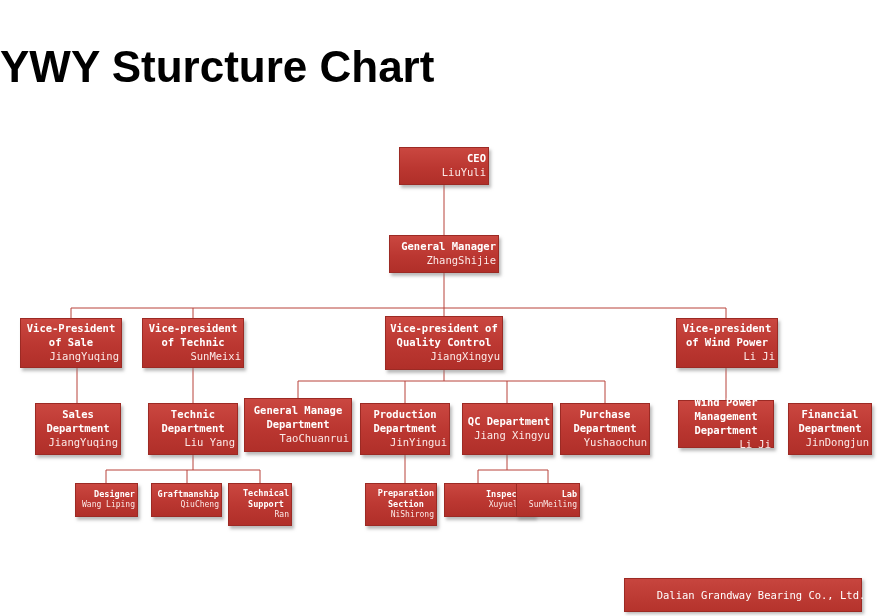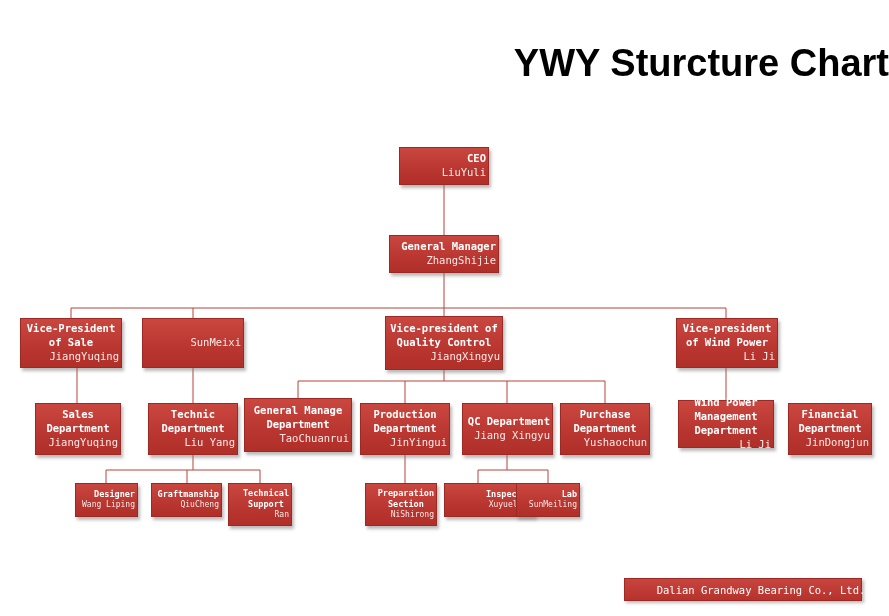--- a/index.html
+++ b/index.html
@@ -10,24 +10,24 @@
     font-family: "DejaVu Sans Mono", "Liberation Mono", monospace;
   }
   .page {
     position: relative;
     width: 889px; height: 616px;
     background: #ffffff;
   }
   .chart-title {
     position: absolute;
     left: 0; top: 42px; width: 889px;
-    text-align: right;
+    text-align: left;
     font-family: "Liberation Sans", sans-serif;
     font-weight: bold;
-    font-size: 38px;
+    font-size: 44px;
     color: #000000;
     letter-spacing: 0px;
   }
   svg.connectors {
     position: absolute; left: 0; top: 0;
     width: 889px; height: 616px;
   }
   .node {
     position: absolute;
     box-sizing: border-box;
@@ -52,21 +52,21 @@
     color: #fbe9e7;
     font-weight: normal;
     font-size: 10.5px;
     line-height: 1.32;
   }
   .node-sm .role { font-size: 8.5px; line-height: 1.3; margin-left: 43px; }
   .node-sm .person { font-size: 8px; line-height: 1.3; }
   .footer-bar {
     position: absolute;
     left: 624px; top: 578px;
-    width: 238px; height: 23px;
+    width: 238px; height: 34px;
     box-sizing: border-box;
     display: flex; align-items: center; justify-content: center;
     background: linear-gradient(180deg, #c7453e 0%, #b5332c 100%);
     border: 1px solid #9c2a24;
     box-shadow: 2px 2px 3px rgba(130,130,130,0.55);
     padding-left: 36px;
   }
   .footer-bar .company {
     color: #ffffff;
     font-size: 10.5px;
@@ -128,20 +128,21 @@
   <div class="node" style="left:389px;top:235px;width:110px;height:38px">
     <div class="role">General Manager</div>
     <div class="person">ZhangShijie</div>
   </div>
 
   <div class="node" style="left:20px;top:318px;width:102px;height:50px">
     <div class="role">Vice-President of Sale</div>
     <div class="person">JiangYuqing</div>
   </div>
   <div class="node" style="left:142px;top:318px;width:102px;height:50px">
+    <div class="role">Vice-president of Technic</div>
     <div class="person">SunMeixi</div>
   </div>
   <div class="node" style="left:385px;top:316px;width:118px;height:54px">
     <div class="role">Vice-president of Quality Control</div>
     <div class="person">JiangXingyu</div>
   </div>
   <div class="node" style="left:676px;top:318px;width:102px;height:50px">
     <div class="role">Vice-president of Wind Power</div>
     <div class="person">Li Ji</div>
   </div>

